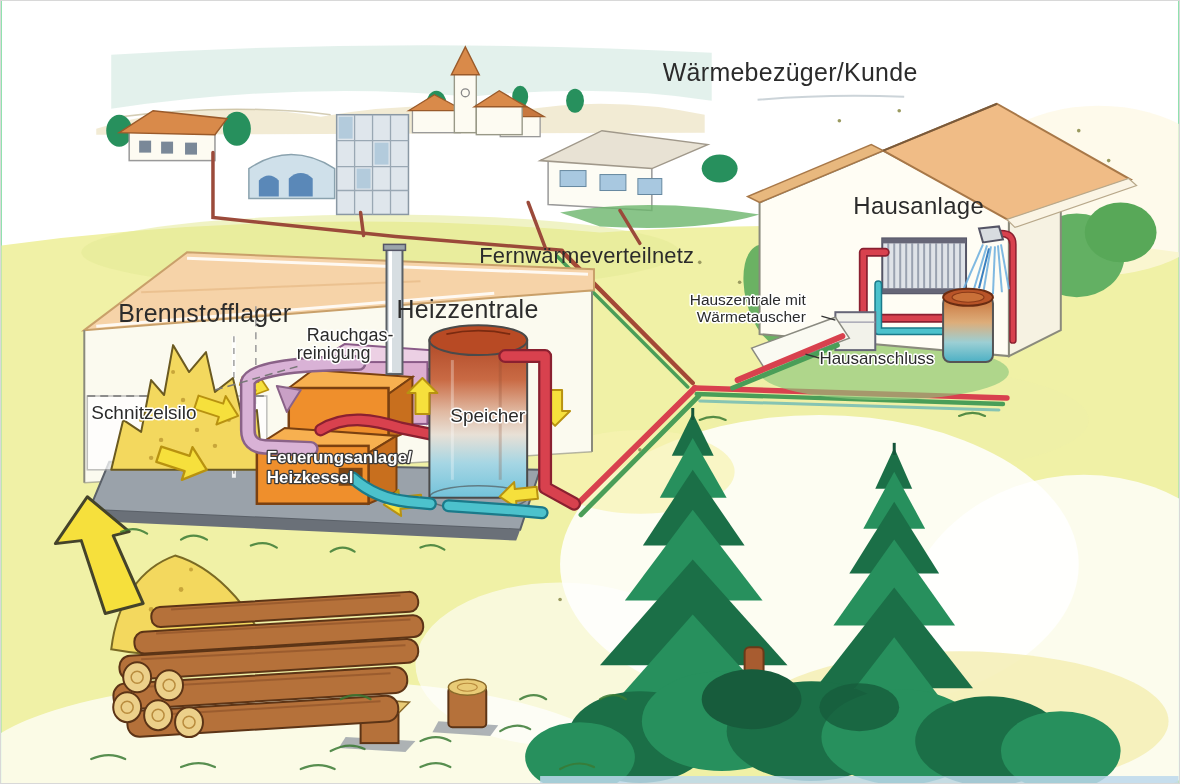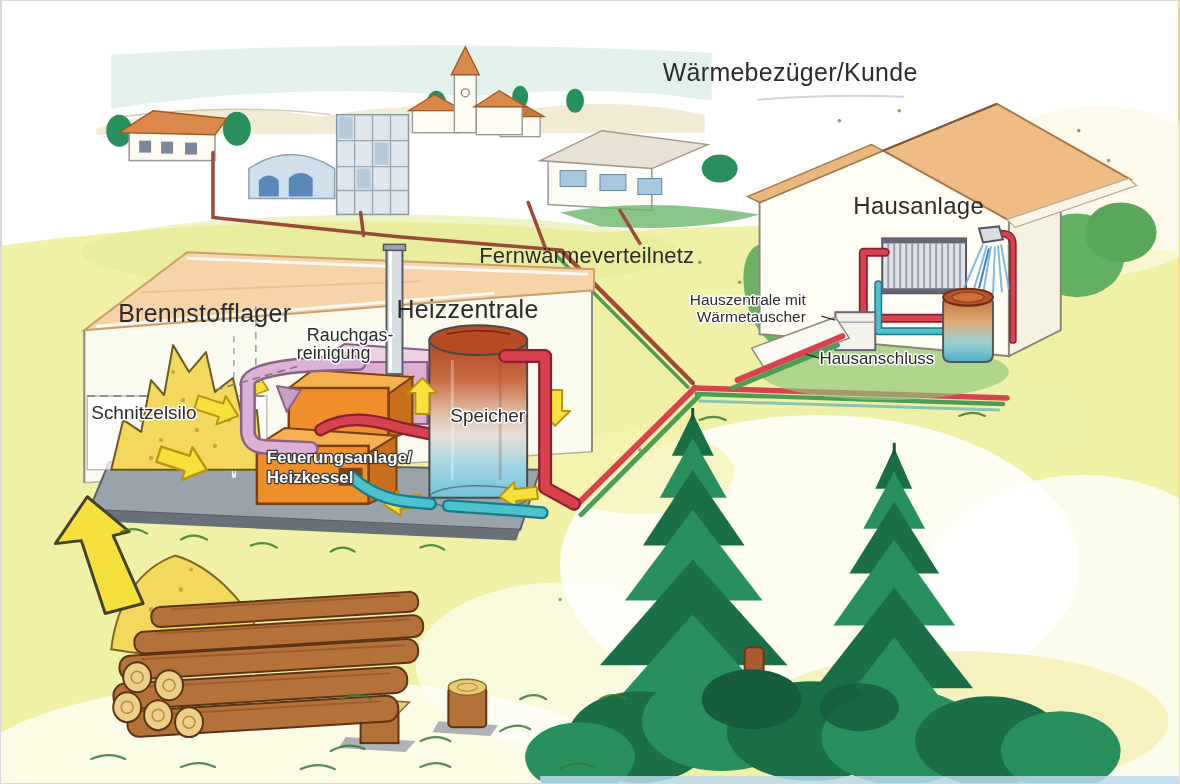--- a/index.html
+++ b/index.html
@@ -1,16 +1,16 @@
 <!DOCTYPE html>
 <html style="--supply-pipe: #d8414e; --return-pipe: #4a9e58; --cold-pipe: #4cc2cc; --flue-duct: #d9b2d6; --wood-chips: #f3d85e; --furnace: #ef8f2c; --flue-gas-unit: #dcaed0; --plant-roof: #f6d3a8; --house-roof: #f0bc86; --tank-hot: #b84a24; --tank-cold: #78c4dc; --arrow: #f6e03c; --tree-dark: #1b6f47; --meadow: #f0f1a6; --log: #b5713a; --village-pipe: #9b4a3a;"><head>
 <meta charset="utf-8">
 <style>
   html,body{margin:0;padding:0;background:#fff;}
-  .stage{position:relative;width:1178px;height:782px;border:1px solid #d8d8d8;background:#eab308;overflow:hidden;text-align:center;}
+  .stage{position:relative;width:1178px;height:782px;border:1px solid #d8d8d8;background:#22c55e;overflow:hidden;text-align:center;}
   svg{display:block;}
   :root{
     --supply-pipe:#d8414e; --supply-dark:#8a2030;
     --return-pipe:#4a9e58; --return-dark:#2a6a34;
     --cold-pipe:#4cc2cc;   --cold-dark:#1a7a8a;
     --flue-duct:#d9b2d6;   --duct-dark:#8a6288;
     --wood-chips:#f3d85e;  --furnace:#ef8f2c; --furnace-top:#f7b050; --furnace-side:#c86f1e;
     --flue-gas-unit:#dcaed0; --flue-top:#ecd0e4; --flue-side:#c090b8;
     --plant-roof:#f6d3a8;  --house-roof:#f0bc86;
     --tank-hot:#b84a24;    --tank-cold:#78c4dc;

